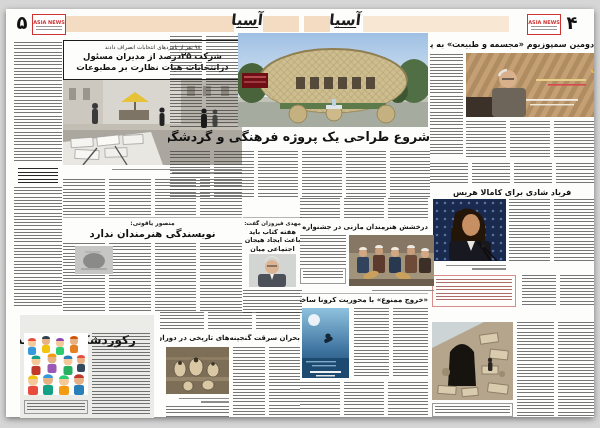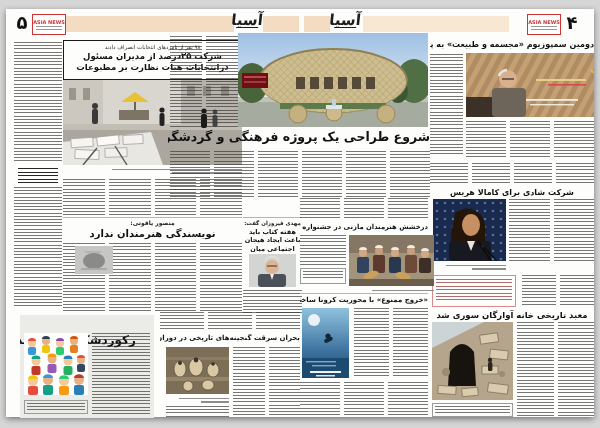--- a/index.html
+++ b/index.html
@@ -226,21 +226,21 @@
       <i class="tl"></i>
       <i class="tl"></i>
   </div>
 
   <div class="cols" style="left:424px;top:154px;width:164px;height:22px">
     <i class="tl"></i>
       <i class="tl"></i>
       <i class="tl"></i>
       <i class="tl"></i>
   </div>
-  <div class="hl nw" style="left:424px;top:179px;width:164px;font-size:8px">شرکت شادی برای کامالا هریس</div>
+  <div class="hl nw" style="left:424px;top:179px;width:164px;font-size:8px">فریاد شادی برای کامالا هریس</div>
   <div class="ph" style="left:427px;top:190px;width:73px;height:62px">
     <svg width="73" height="62" viewBox="0 0 73 62">
       <defs>
           <pattern id="dots" width="8" height="8" patternUnits="userSpaceOnUse">
             <rect width="8" height="8" fill="#1a2a4e"></rect>
             <circle cx="4" cy="4" r="1.3" fill="#55719f"></circle>
           </pattern>
         </defs>
       <rect width="73" height="62" fill="url(#dots)"></rect>
       <path d="M22,14 q14,-10 26,2 q6,8 4,24 l4,22 -36,0 q-4,-26 0,-36 z" fill="#241509"></path>
@@ -263,21 +263,20 @@
   </div>
 
   <div class="redbox-lg" style="left:426px;top:266px;width:84px;height:32px;box-sizing:border-box">
     <div class="tl-red" style="height:100%"></div>
   </div>
   <div class="cols" style="left:516px;top:266px;width:72px;height:32px">
     <i class="tl"></i>
       <i class="tl"></i>
   </div>
 
-  <div class="hl nw" style="left:424px;top:301px;width:164px;font-size:8.5px">معبد تاریخی خانه آوارگان سوری شد</div>
   <div class="ph" style="left:426px;top:313px;width:81px;height:78px">
     <svg width="81" height="78" viewBox="0 0 81 78">
       <rect width="81" height="78" fill="#b4a58c"></rect>
       <polygon points="0,0 52,0 0,26" fill="#ccd4d5"></polygon>
       <path d="M18,30 q12,-16 24,0 l2,34 -28,0 z" fill="#17130f"></path>
       <g fill="#d8cbae" stroke="#84735a" stroke-width="0.8">
         <rect x="48" y="12" width="18" height="9" transform="rotate(-8 57 16)"></rect>
         <rect x="58" y="28" width="18" height="9" transform="rotate(6 67 32)"></rect>
         <rect x="50" y="44" width="16" height="8"></rect>
         <rect x="6" y="64" width="18" height="8" transform="rotate(4 15 68)"></rect>

